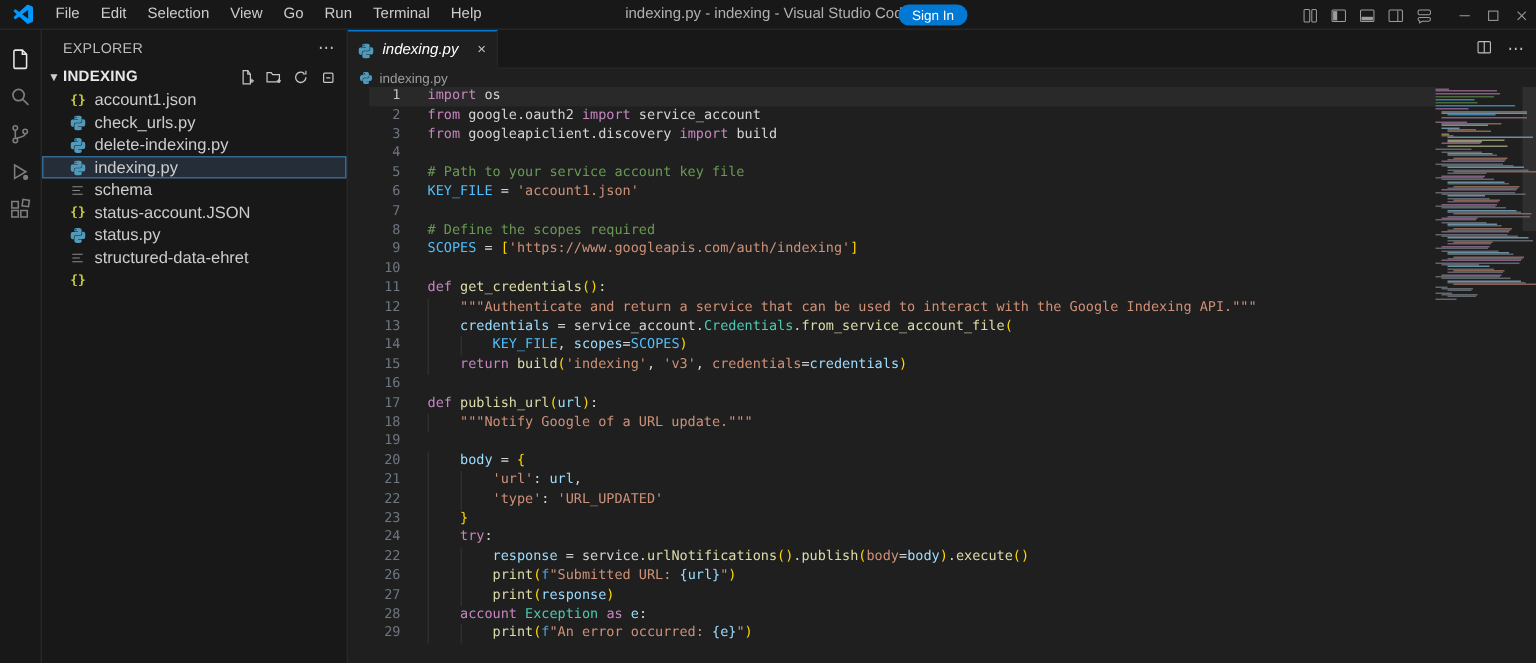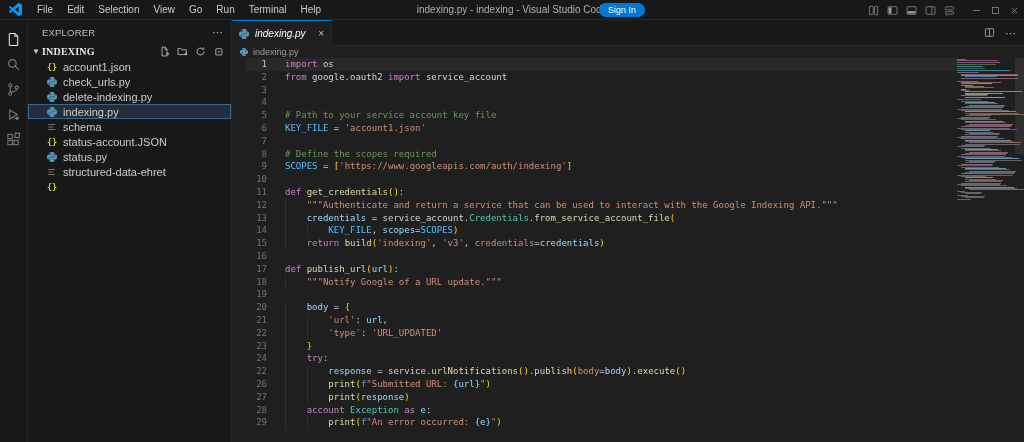--- a/index.html
+++ b/index.html
@@ -35,21 +35,21 @@
   .ab-item svg { width:15px; height:15px; }
 
   
   .sidebar { width:204px; flex:0 0 204px; background:#181818; border-right:1px solid #262626;
     display:flex; flex-direction:column; font-size:11px; }
   .sb-head { height:24px; display:flex; align-items:center; padding:0 8px 0 14px; }
   .sb-head-label { font-size:9.5px; color:#bdbdbd; letter-spacing:.2px; }
   .sb-head-more { margin-left:auto; color:#bdbdbd; font-size:11px; line-height:8px; }
   .sec-head { height:15px; display:flex; align-items:center; padding:0 6px 0 2px; color:#e8e8e8; }
   .sec-chevron { width:12px; color:#cccccc; font-size:8px; text-align:center; }
-  .sec-label { font-weight:bold; font-size:10px; letter-spacing:.2px;font-family:Liberation Serif, serif; }
+  .sec-label { font-weight:bold; font-size:10px; letter-spacing:.2px; }
   .sec-actions { margin-left:auto; display:flex; gap:4px; }
   .sec-actions span { width:14px; height:13px; display:flex; align-items:center; justify-content:center; color:#c5c5c5; }
   .sec-actions svg { width:11px; height:11px; }
   .file-list { flex:1; }
   .file-row { height:15px; display:flex; align-items:center; padding-left:17px; color:#cccccc;
     border:1px solid transparent; }
   .file-row.selected { background:#252e38; border-color:rgba(56,114,160,.85); }
   .file-ico { width:12px; margin-right:5px; display:flex; justify-content:center; align-items:center; flex:0 0 12px; }
   .ico-json { color:#cbcb41; font-size:8.5px; font-weight:bold; font-family:"DejaVu Sans Mono", monospace; }
   .ico-python svg { width:10px; height:10px; }
@@ -341,20 +341,21 @@
             <div class="code-row active">
               <span class="gutter">1</span>
               <span class="code-text"><span></span><span class="kw">import</span><span class="pln"> os</span></span>
             </div>
             <div class="code-row">
               <span class="gutter">2</span>
               <span class="code-text"><span></span><span class="kw">from</span><span class="pln"> google.oauth2 </span><span class="kw">import</span><span class="pln"> service_account</span></span>
             </div>
             <div class="code-row">
               <span class="gutter">3</span>
+              <span class="code-text"><span></span><span class="kw">from</span><span class="pln"> googleapiclient.discovery </span><span class="kw">import</span><span class="pln"> build</span></span>
             </div>
             <div class="code-row">
               <span class="gutter">4</span>
               <span class="code-text"><span></span></span>
             </div>
             <div class="code-row">
               <span class="gutter">5</span>
               <span class="code-text"><span></span><span class="com"># Path to your service account key file</span></span>
             </div>
             <div class="code-row">

